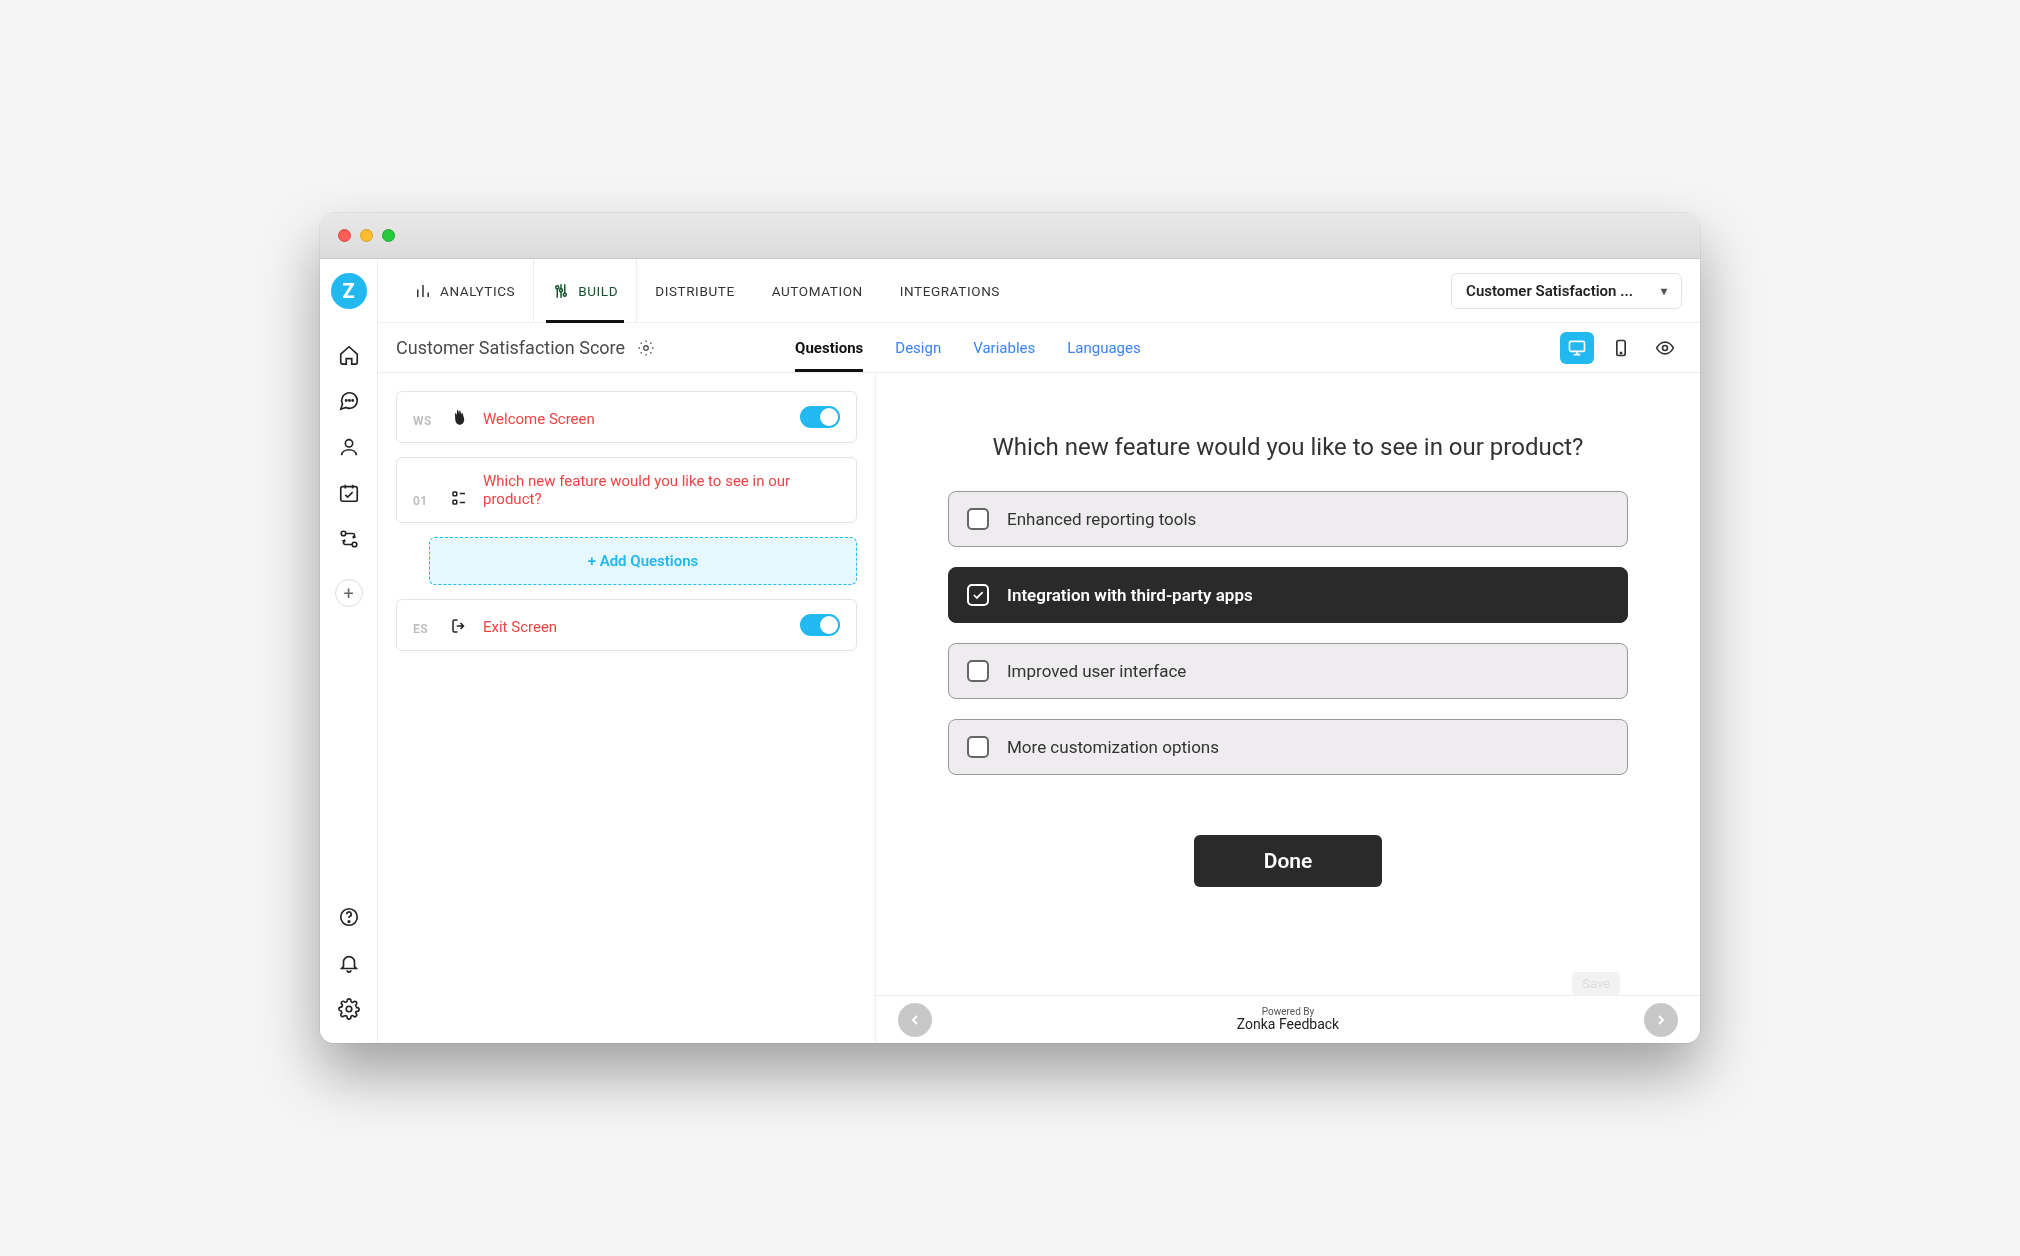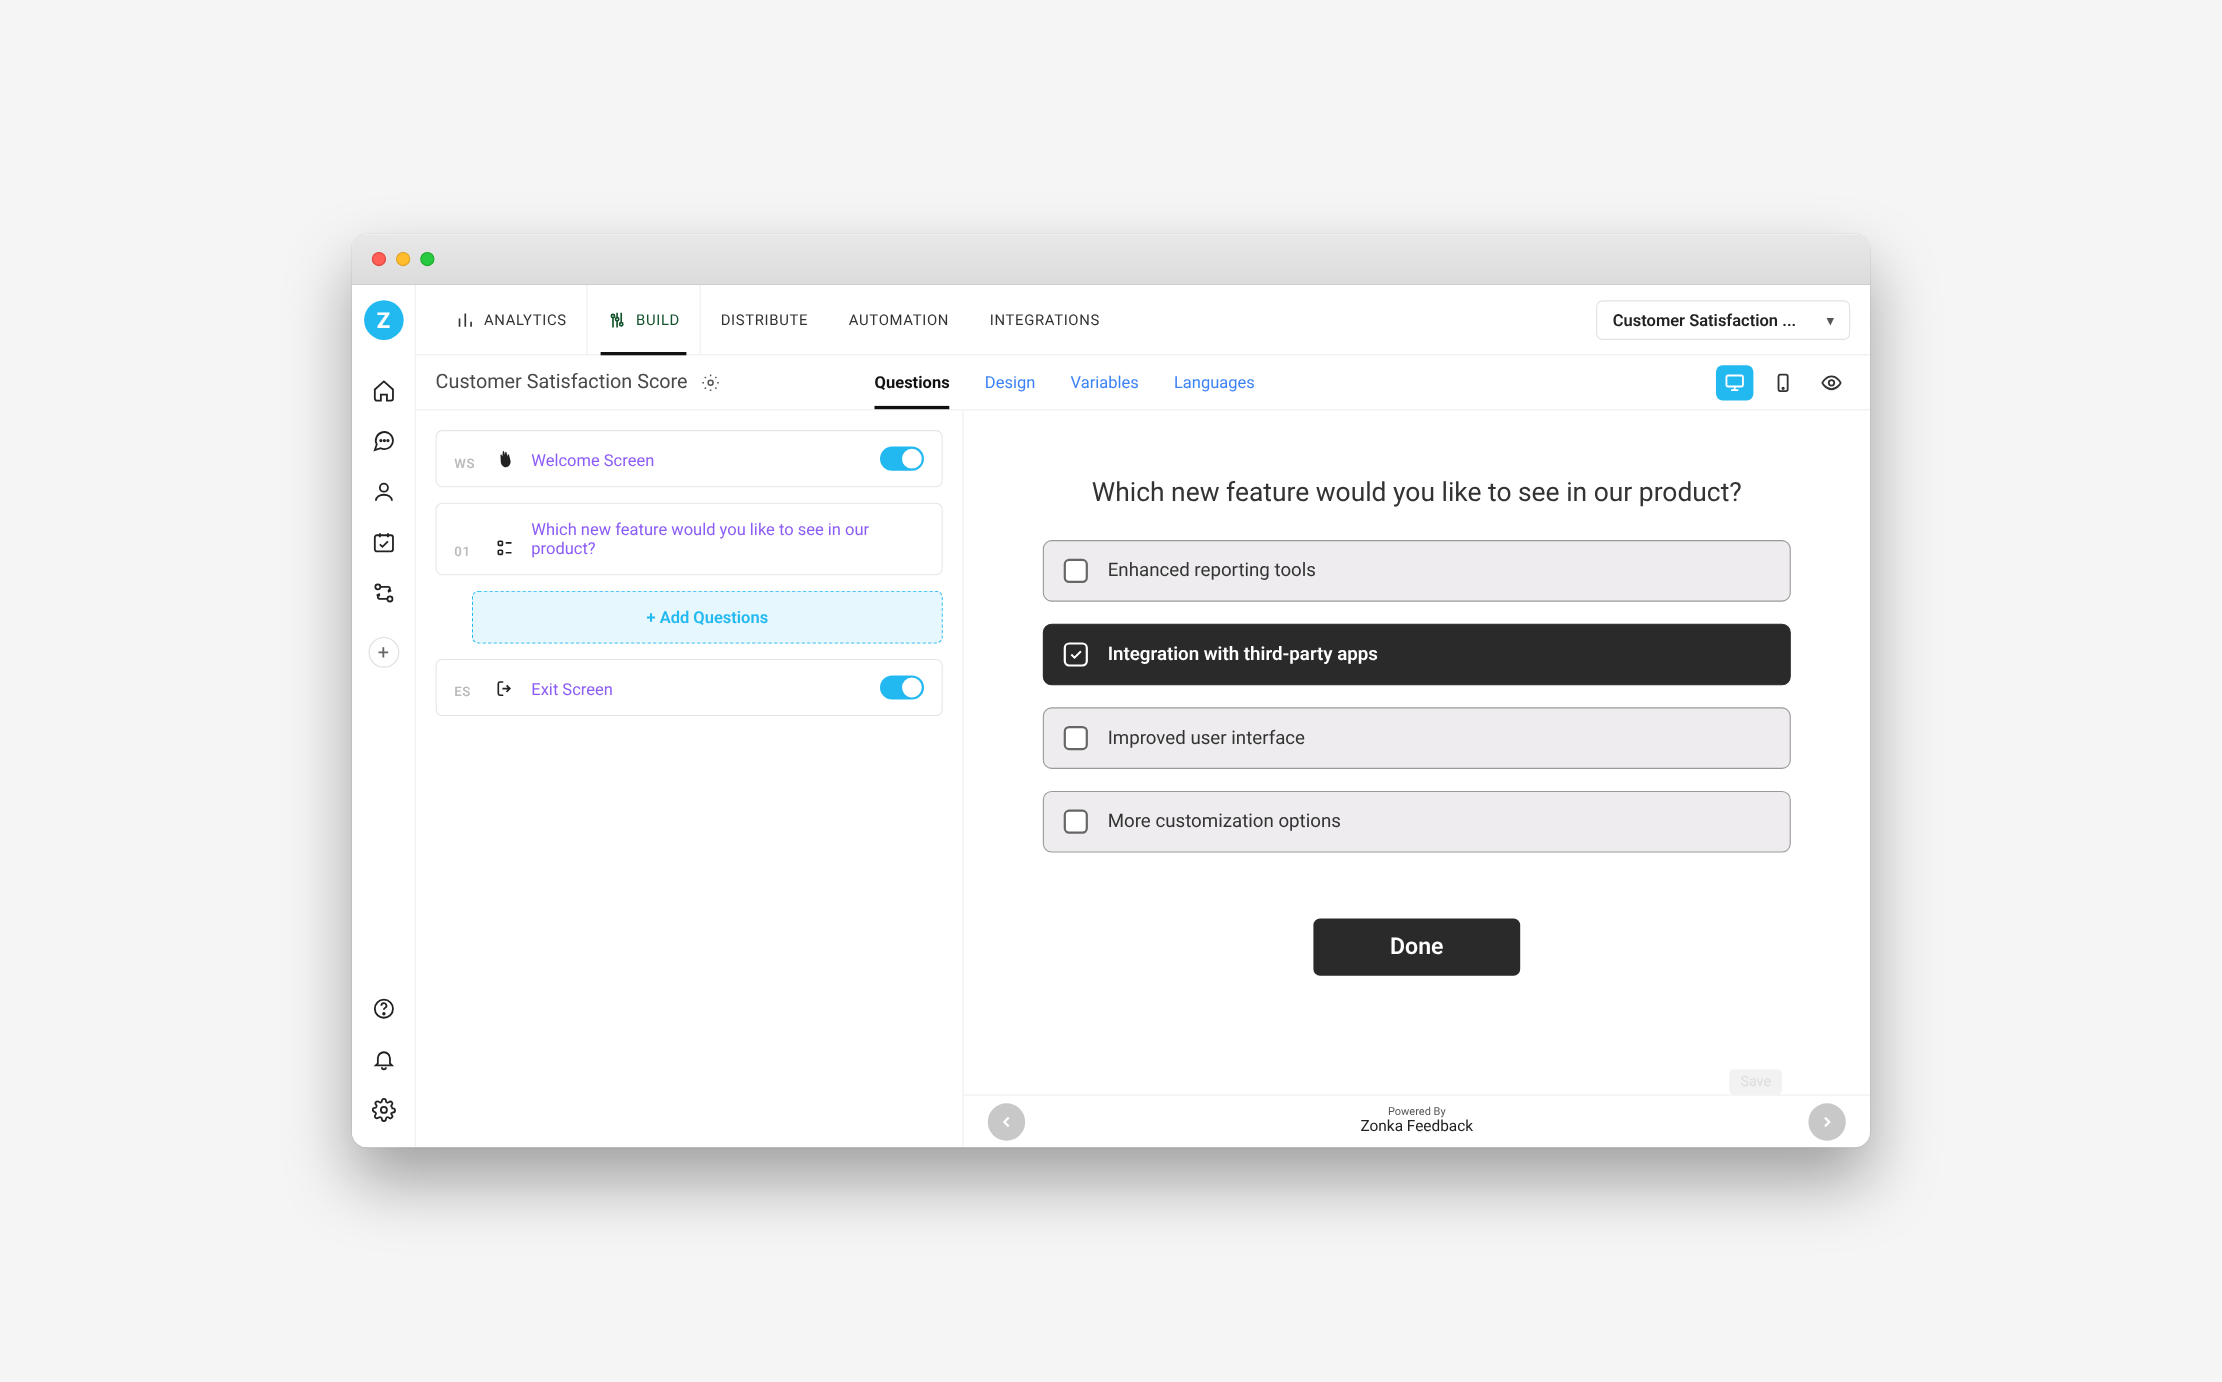--- a/index.html
+++ b/index.html
@@ -298,21 +298,21 @@
       width: 20px;
       height: 20px;
       color: #222;
       display: flex;
       align-items: center;
       justify-content: center;
     }
     .card-icon svg { width: 18px; height: 18px; }
     .card-label {
       font-size: 15px;
-      color: #8b5cf6;
+      color: #ef4444;
       flex: 1;
     }
     .toggle {
       width: 40px;
       height: 22px;
       background: #22b8f0;
       border-radius: 20px;
       position: relative;
       cursor: pointer;
     }

